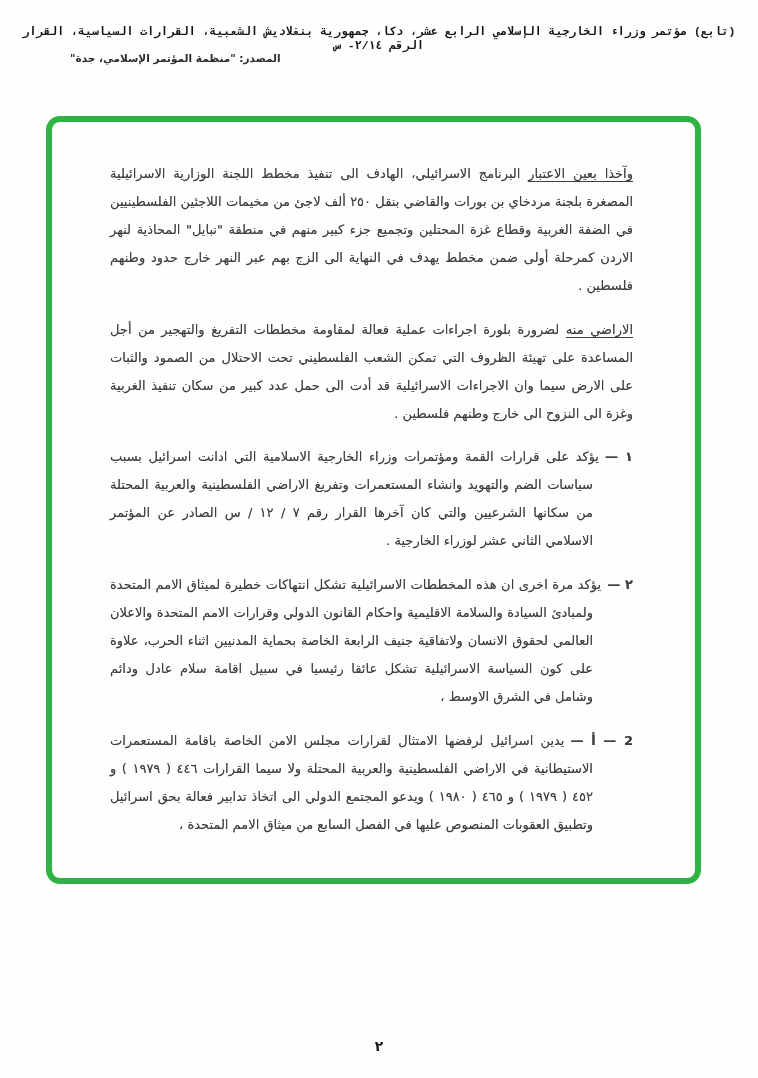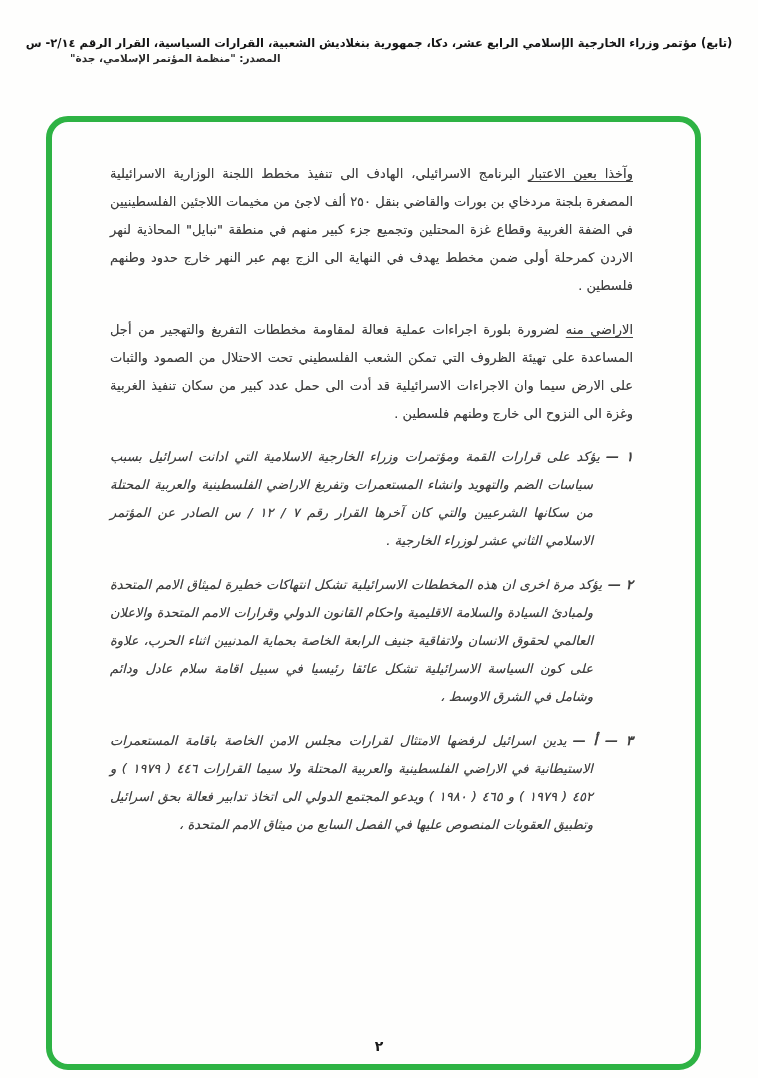--- a/index.html
+++ b/index.html
@@ -14,47 +14,48 @@
     font-family: "DejaVu Sans", sans-serif;
     overflow: hidden;
   }
   .page {
     position: absolute;
     inset: 0;
     background: #fefefd;
   }
   .header {
     position: absolute;
-    top: 36px;
+    top: 24px;
     left: 20px;
     right: 20px;
     direction: rtl;
     text-align: center;
     font-weight: bold;
     font-size: 11.5px;
     color: #141414;
     letter-spacing: 0.1px;
+    font-family: Liberation Mono, monospace;
   }
   .source-line {
     position: absolute;
     top: 52px;
     left: 70px;
     direction: rtl;
     font-weight: bold;
     font-size: 10.5px;
     color: #2a2a2a;
   }
   .scan-box {
     position: absolute;
     left: 46px;
     top: 116px;
     width: 655px;
-    height: 954px;
+    height: 768px;
     border: 6px solid #2eb344;
-    border-radius: 22px;
+    border-radius: 14px;
     box-sizing: border-box;
   }
   .scan-content {
     position: absolute;
     top: 38px;
     right: 62px;
     left: 58px;
     direction: rtl;
     text-align: justify;
     font-size: 13px;
@@ -66,21 +67,20 @@
     margin: 0 0 16px 0;
   }
   .lead-underline {
     text-decoration: underline;
     text-underline-offset: 3px;
   }
   .item {
     margin: 9px 0 16px 0;
     padding-right: 40px;
     text-indent: -40px;
-    font-style: italic;
   }
   .item-marker {
     font-weight: bold;
     margin-left: 6px;
   }
   .page-number {
     position: absolute;
     bottom: 24px;
     left: 0;
     right: 0;
@@ -112,21 +112,21 @@
 
       <p class="item">
         <span class="item-marker">١ —</span><span>يؤكد على قرارات القمة ومؤتمرات وزراء الخارجية الاسلامية التي ادانت اسرائيل بسبب سياسات الضم والتهويد وانشاء المستعمرات وتفريغ الاراضي الفلسطينية والعربية المحتلة من سكانها الشرعيين والتي كان آخرها القرار رقم ٧ / ١٢ / س الصادر عن المؤتمر الاسلامي الثاني عشر لوزراء الخارجية .</span>
       </p>
 
       <p class="item">
         <span class="item-marker">٢ —</span><span>يؤكد مرة اخرى ان هذه المخططات الاسرائيلية تشكل انتهاكات خطيرة لميثاق الامم المتحدة ولمبادئ السيادة والسلامة الاقليمية واحكام القانون الدولي وقرارات الامم المتحدة والاعلان العالمي لحقوق الانسان ولاتفاقية جنيف الرابعة الخاصة بحماية المدنيين اثناء الحرب، علاوة على كون السياسة الاسرائيلية تشكل عائقا رئيسيا في سبيل اقامة سلام عادل ودائم وشامل في الشرق الاوسط ،</span>
       </p>
 
       <p class="item">
-        <span class="item-marker">٣ — أ —</span><span>يدين اسرائيل لرفضها الامتثال لقرارات مجلس الامن الخاصة باقامة المستعمرات الاستيطانية في الاراضي الفلسطينية والعربية المحتلة ولا سيما القرارات ٤٤٦ ( ١٩٧٩ ) و ٤٥٢ ( ١٩٧٩ ) و ٤٦٥ ( ١٩٨٠ ) ويدعو المجتمع الدولي الى اتخاذ تدابير فعالة بحق اسرائيل وتطبيق العقوبات المنصوص عليها في الفصل السابع من ميثاق الامم المتحدة ،</span>
+        <span class="item-marker">2 — أ —</span><span>يدين اسرائيل لرفضها الامتثال لقرارات مجلس الامن الخاصة باقامة المستعمرات الاستيطانية في الاراضي الفلسطينية والعربية المحتلة ولا سيما القرارات ٤٤٦ ( ١٩٧٩ ) و ٤٥٢ ( ١٩٧٩ ) و ٤٦٥ ( ١٩٨٠ ) ويدعو المجتمع الدولي الى اتخاذ تدابير فعالة بحق اسرائيل وتطبيق العقوبات المنصوص عليها في الفصل السابع من ميثاق الامم المتحدة ،</span>
       </p>
 
     </div>
   </div>
 
   <div class="page-number">٢</div>
 
 </div>
 
 </body></html>

